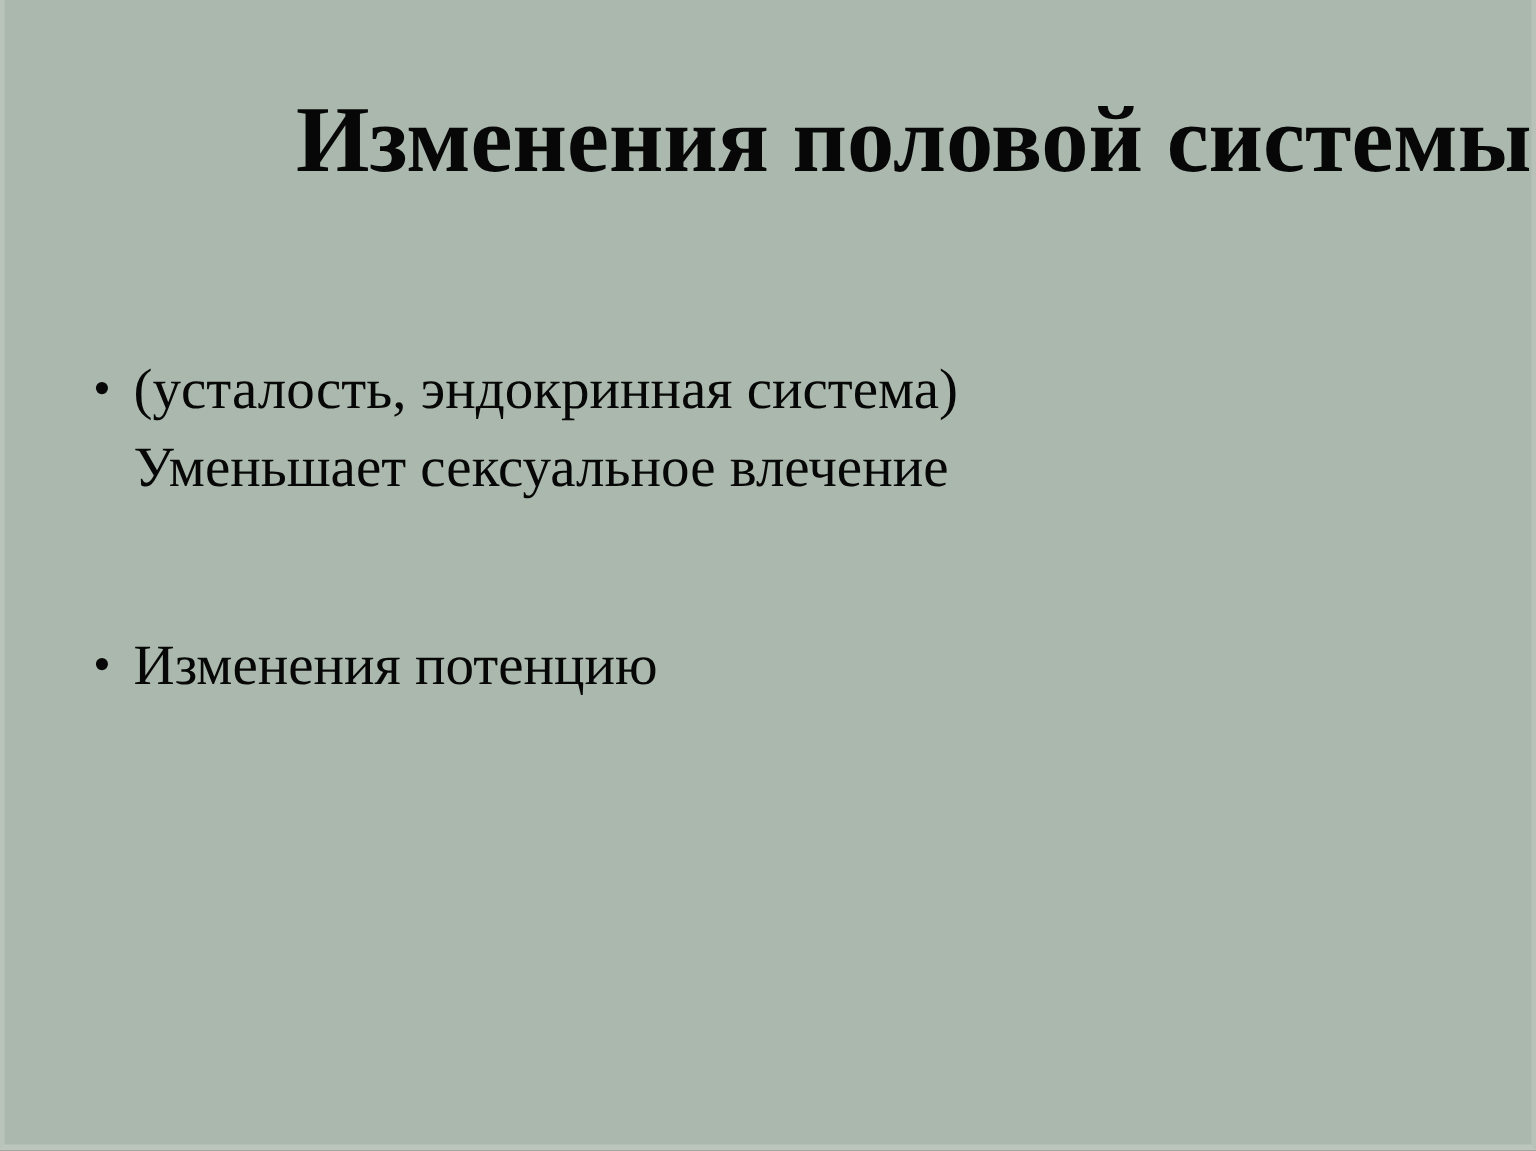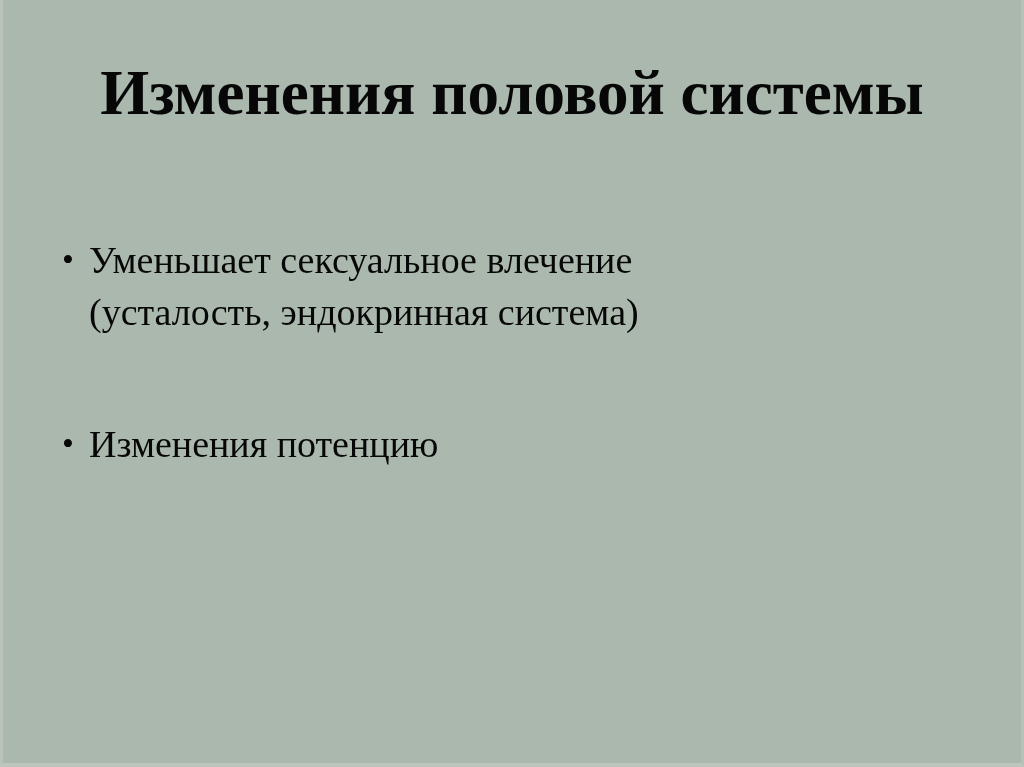--- a/index.html
+++ b/index.html
@@ -15,21 +15,21 @@
     background: #aab8ad;
     border-left: 3px solid #bac4ba;
     border-right: 3px solid #b7c1b7;
     border-bottom: 4px solid #bcc6bc;
     overflow: hidden;
     font-family: "Liberation Serif", "DejaVu Serif", serif;
     color: #070707;
   }
   .slide-title {
     margin-top: 56px;
-    text-align: center;
+    text-align: right;
     font-weight: bold;
     font-size: 63px;
     line-height: 1.2;
     letter-spacing: 0px;
   }
   .bullet-list {
     position: absolute;
     top: 234px;
     left: 59px;
     width: 780px;
@@ -62,22 +62,22 @@
 <body>
 
 <div class="slide">
 
   <h1 class="slide-title">Изменения половой системы</h1>
 
   <ul class="bullet-list">
 
     <li class="bullet-item">
       <span class="bullet-marker">•</span>
+      <span class="bullet-line">(усталость, эндокринная система)</span>
       <span class="bullet-line">Уменьшает сексуальное влечение</span>
-      <span class="bullet-line">(усталость, эндокринная система)</span>
     </li>
 
     <li class="bullet-item">
       <span class="bullet-marker">•</span>
       <span class="bullet-line">Изменения потенцию</span>
     </li>
 
   </ul>
 
 </div>

